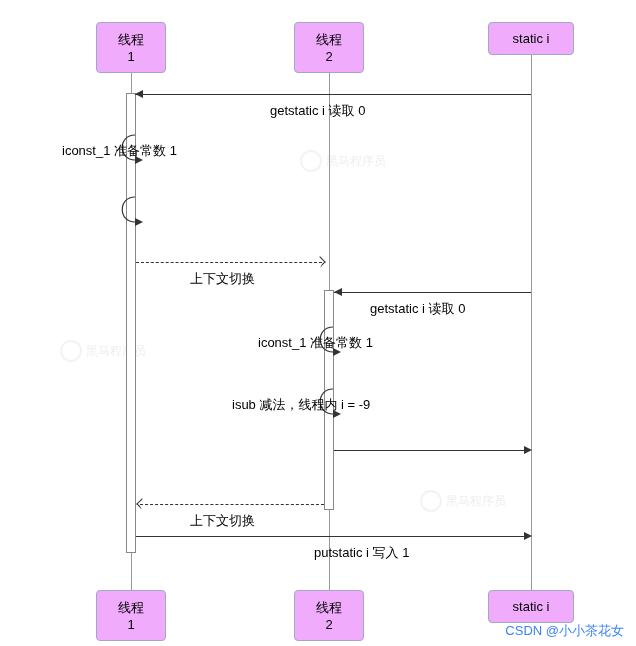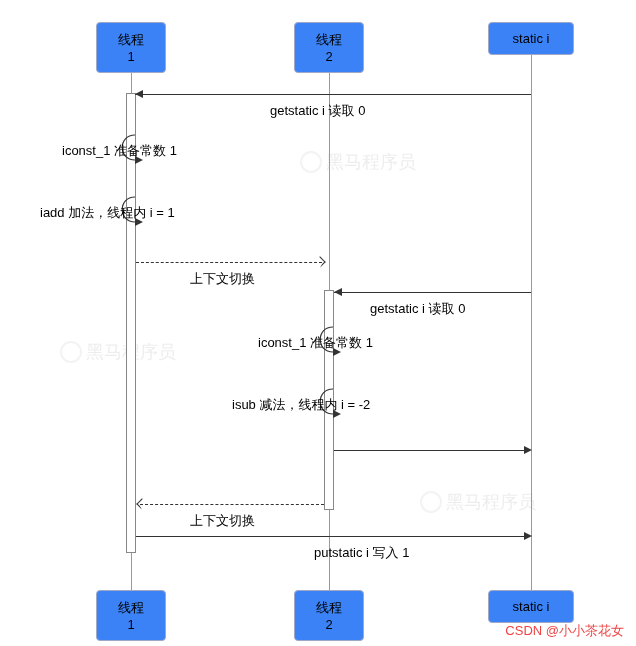--- a/index.html
+++ b/index.html
@@ -1,20 +1,20 @@
 <!DOCTYPE html>
 <html><head>
   <meta charset="utf-8">
   <style>
     * { margin: 0; padding: 0; box-sizing: border-box; }
     body { font-family: Arial, sans-serif; font-size: 13px; background: white; }
     .diagram { position: relative; width: 636px; height: 646px; }
     .participant-box {
       position: absolute;
-      background: #3b82f6;
+      background: #f0abfc;
       border: 1px solid #a0a8c8;
       border-radius: 4px;
       padding: 8px 20px;
       text-align: center;
       z-index: 3;
     }
     .lifeline {
       position: absolute;
       width: 1px;
       background: #999;
@@ -75,37 +75,37 @@
       transform: rotate(45deg);
     }
     .self-loop {
       position: absolute;
       z-index: 2;
     }
     .watermark {
       position: absolute;
       color: #ccc;
       opacity: 0.35;
-      font-size: 18px;
+      font-size: 12px;
       z-index: 0;
       transform: rotate(0deg);
       display: flex;
       align-items: center;
     }
     .wm-circle {
       width: 22px; height: 22px;
       border: 2px solid #ddd;
       border-radius: 50%;
       margin-right: 4px;
     }
     .credit {
       position: absolute;
       right: 12px;
       bottom: 6px;
-      color: #ef4444;
+      color: #3b82f6;
       font-size: 13px;
       z-index: 5;
     }
   </style>
 </head>
 <body>
 
 <div class="diagram">
 
   <div class="watermark" style="left:300px; top:150px;">
@@ -139,41 +139,40 @@
   <div class="msg-text" style="left:270px; top:78px;">getstatic i 读取 0</div>
   <div class="arrow-line" style="left:135px; top:94px; width:396px;"></div>
   <div class="arrow-head-left" style="left:135px; top:90px;"></div>
 
   <div class="msg-text" style="left:62px; top:118px;">iconst_1 准备常数 1</div>
   <svg class="self-loop" style="left:116px; top:132px;" width="40" height="34">
       <path d="M 19 3 C 2 3, 2 28, 19 28" fill="none" stroke="#333" stroke-width="1.2"></path>
       <polygon points="19,24 19,32 27,28" fill="#333"></polygon>
     </svg>
 
-  <div class="msg-text" style="left:40px; top:180px;">iadd 加法，线程内 i = 1</div>
   <svg class="self-loop" style="left:116px; top:194px;" width="40" height="34">
       <path d="M 19 3 C 2 3, 2 28, 19 28" fill="none" stroke="#333" stroke-width="1.2"></path>
       <polygon points="19,24 19,32 27,28" fill="#333"></polygon>
     </svg>
 
   <div class="msg-text" style="left:190px; top:246px;">上下文切换</div>
   <div class="arrow-line dashed" style="left:136px; top:262px; width:186px;"></div>
   <div class="arrow-head-right open" style="left:316px; top:258px;"></div>
 
   <div class="msg-text" style="left:370px; top:276px;">getstatic i 读取 0</div>
   <div class="arrow-line" style="left:334px; top:292px; width:197px;"></div>
   <div class="arrow-head-left" style="left:334px; top:288px;"></div>
 
   <div class="msg-text" style="left:258px; top:310px;">iconst_1 准备常数 1</div>
   <svg class="self-loop" style="left:314px; top:324px;" width="40" height="34">
       <path d="M 19 3 C 2 3, 2 28, 19 28" fill="none" stroke="#333" stroke-width="1.2"></path>
       <polygon points="19,24 19,32 27,28" fill="#333"></polygon>
     </svg>
 
-  <div class="msg-text" style="left:232px; top:372px;">isub 减法，线程内 i = -2</div>
+  <div class="msg-text" style="left:232px; top:372px;">isub 减法，线程内 i = -9</div>
   <svg class="self-loop" style="left:314px; top:386px;" width="40" height="34">
       <path d="M 19 3 C 2 3, 2 28, 19 28" fill="none" stroke="#333" stroke-width="1.2"></path>
       <polygon points="19,24 19,32 27,28" fill="#333"></polygon>
     </svg>
 
   <div class="arrow-line" style="left:334px; top:450px; width:190px;"></div>
   <div class="arrow-head-right" style="left:524px; top:446px;"></div>
 
   <div class="msg-text" style="left:190px; top:488px;">上下文切换</div>
   <div class="arrow-line dashed" style="left:140px; top:504px; width:184px;"></div>

